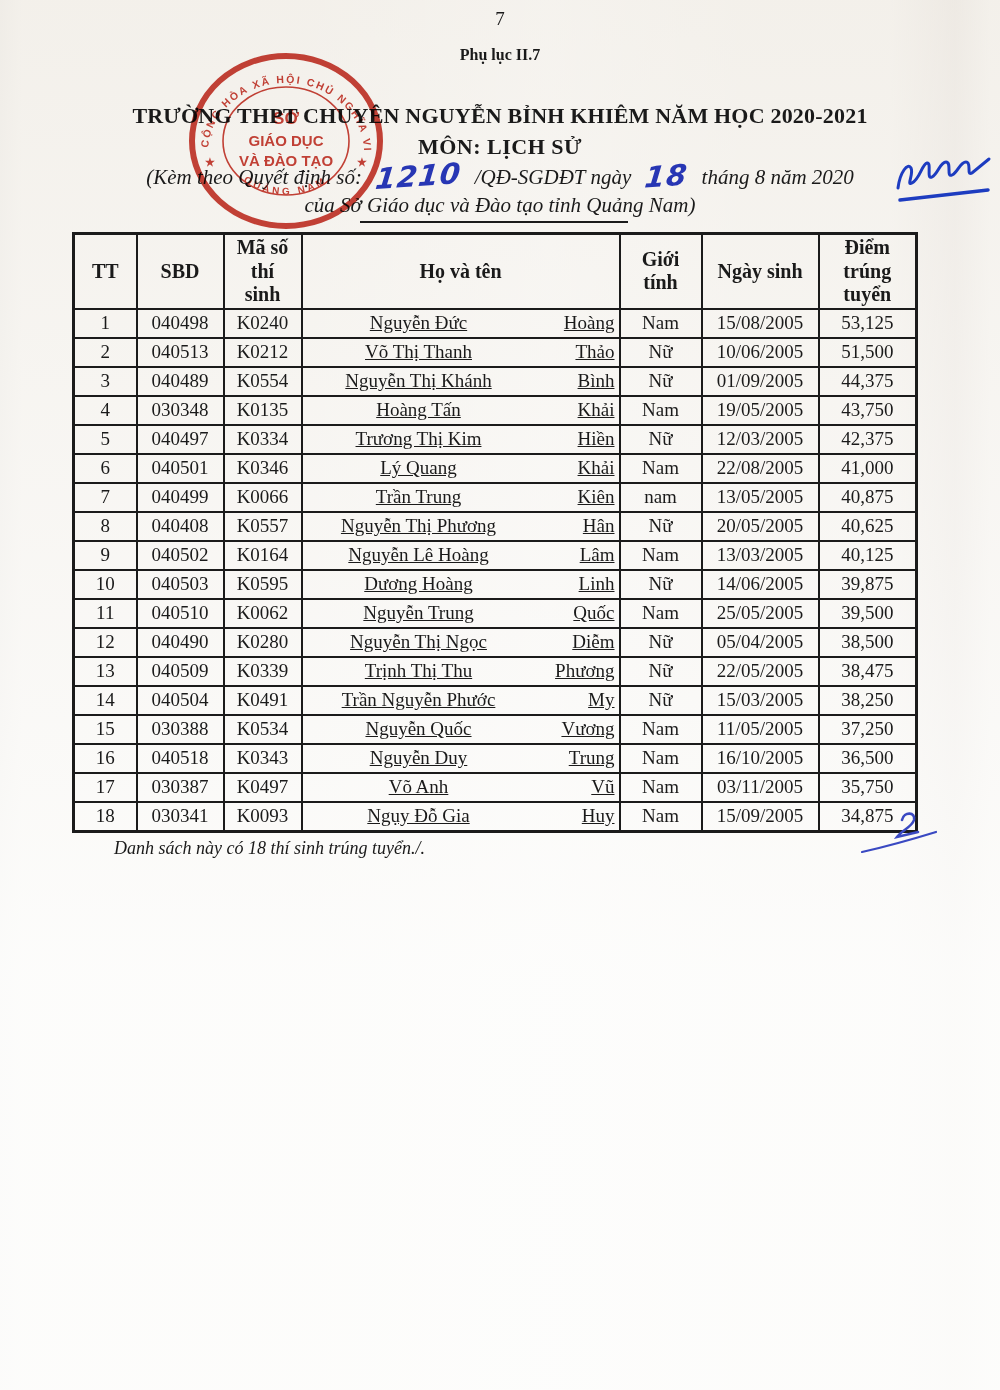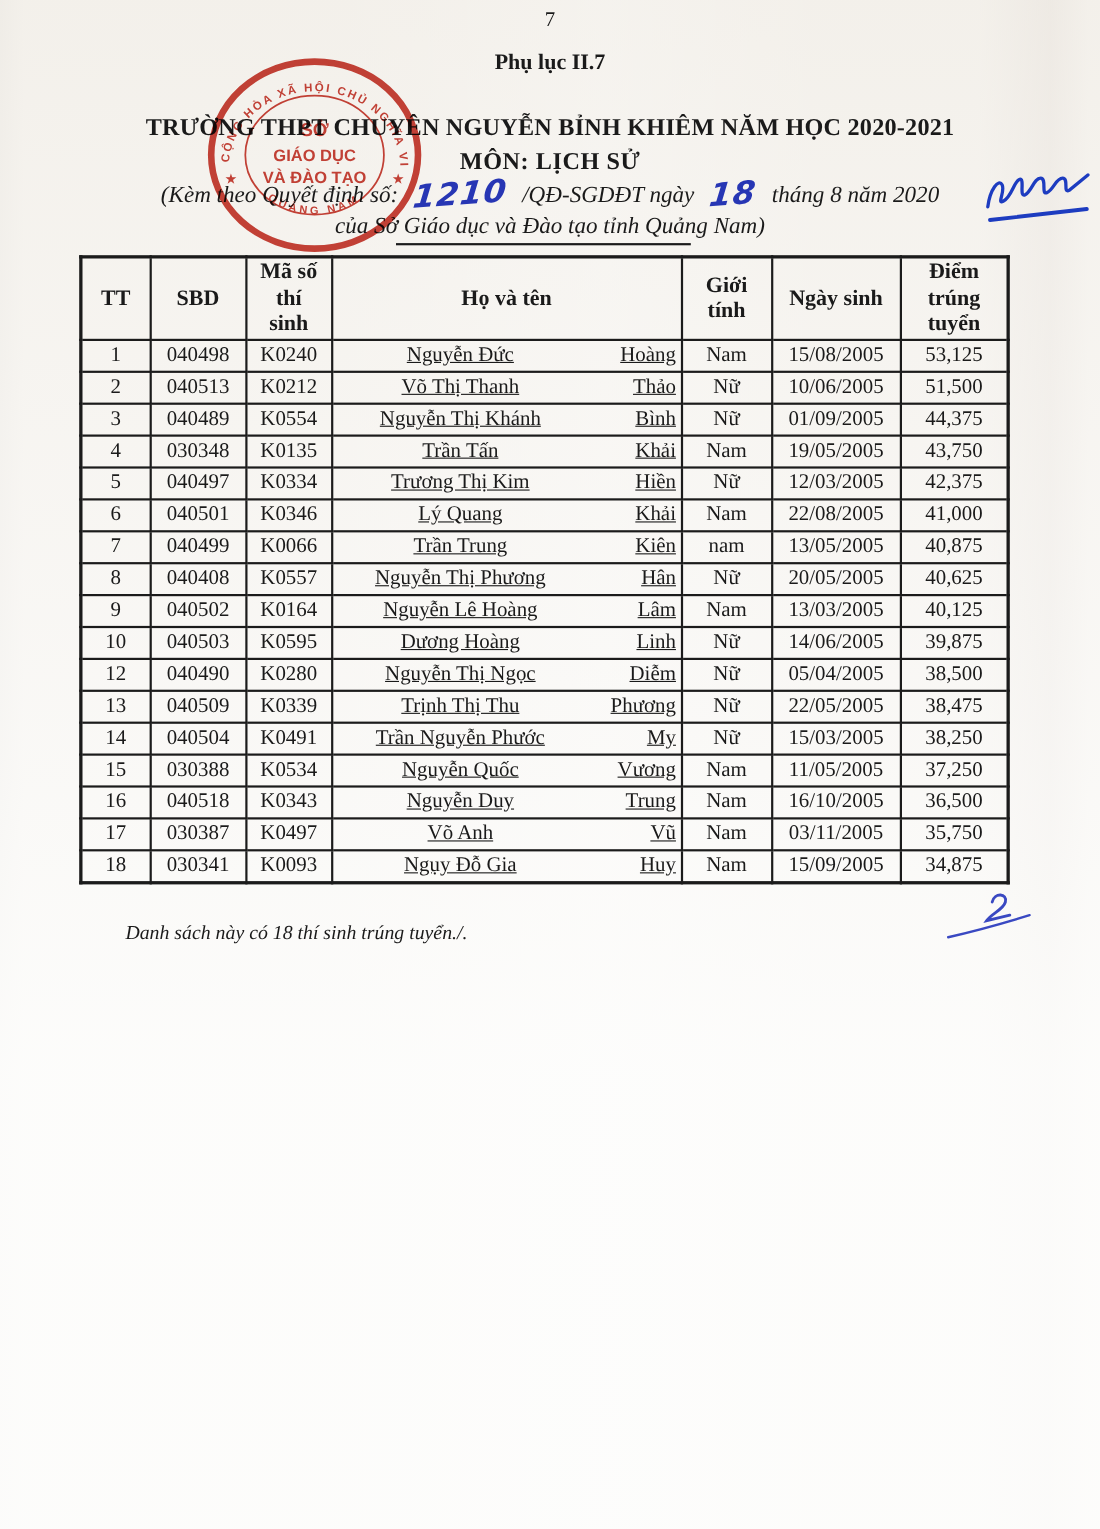--- a/index.html
+++ b/index.html
@@ -12,21 +12,21 @@
     position:relative;width:1000px;height:1390px;overflow:hidden;
     background-color:#f7f5f1;
     background-image:
       linear-gradient(180deg, rgba(240,236,229,.55) 0%, rgba(250,249,247,.7) 45%, rgba(253,253,252,.9) 70%, rgba(253,253,252,.9) 100%),
       linear-gradient(90deg, rgba(0,0,0,.035) 0%, rgba(0,0,0,0) 2.2%),
       linear-gradient(90deg, rgba(0,0,0,0) 89%, rgba(150,128,120,.12) 95.5%, rgba(0,0,0,0) 99%),
       linear-gradient(90deg, rgba(255,255,255,0) 30%, rgba(255,255,255,.5) 55%, rgba(255,255,255,0) 75%);
   }
   .center-line{position:absolute;left:0;right:0;text-align:center;white-space:nowrap;}
   .page-num{top:8px;font-size:19px;}
-  .appendix{top:46px;font-size:20px;font-weight:bold;}
+  .appendix{top:46px;font-size:16px;font-weight:bold;}
   .title1{top:74px;font-size:22px;font-weight:bold;letter-spacing:.2px;}
   .title2{top:103px;font-size:22px;font-weight:bold;letter-spacing:.2px;}
   .subject{top:134px;font-size:22px;font-weight:bold;letter-spacing:.5px;}
   .refline{top:160px;font-size:21px;font-style:italic;}
   .refline2{top:193px;font-size:21px;font-style:italic;}
   .hand{
     display:inline-block;
     font-family:"DejaVu Sans", sans-serif;
     font-style:italic;font-weight:bold;
     color:#2736b4;font-size:29px;line-height:1;
@@ -175,21 +175,21 @@
       <td>Nữ</td>
       <td>01/09/2005</td>
       <td>44,375</td>
     </tr>
         <tr>
       <td>4</td>
       <td>030348</td>
       <td>K0135</td>
       <td class="name-cell">
         <span class="name-wrap">
-              <span class="ho">Trần Tấn</span>
+              <span class="ho">Hoàng Tấn</span>
               <span class="ten">Khải</span>
             </span>
       </td>
       <td>Nam</td>
       <td>19/05/2005</td>
       <td>43,750</td>
     </tr>
         <tr>
       <td>5</td>
       <td>040497</td>
@@ -266,20 +266,34 @@
       <td>K0595</td>
       <td class="name-cell">
         <span class="name-wrap">
               <span class="ho">Dương Hoàng</span>
               <span class="ten">Linh</span>
             </span>
       </td>
       <td>Nữ</td>
       <td>14/06/2005</td>
       <td>39,875</td>
+    </tr>
+        <tr>
+      <td>11</td>
+      <td>040510</td>
+      <td>K0062</td>
+      <td class="name-cell">
+        <span class="name-wrap">
+              <span class="ho">Nguyễn Trung</span>
+              <span class="ten">Quốc</span>
+            </span>
+      </td>
+      <td>Nam</td>
+      <td>25/05/2005</td>
+      <td>39,500</td>
     </tr>
         <tr>
       <td>12</td>
       <td>040490</td>
       <td>K0280</td>
       <td class="name-cell">
         <span class="name-wrap">
               <span class="ho">Nguyễn Thị Ngọc</span>
               <span class="ten">Diễm</span>
             </span>

